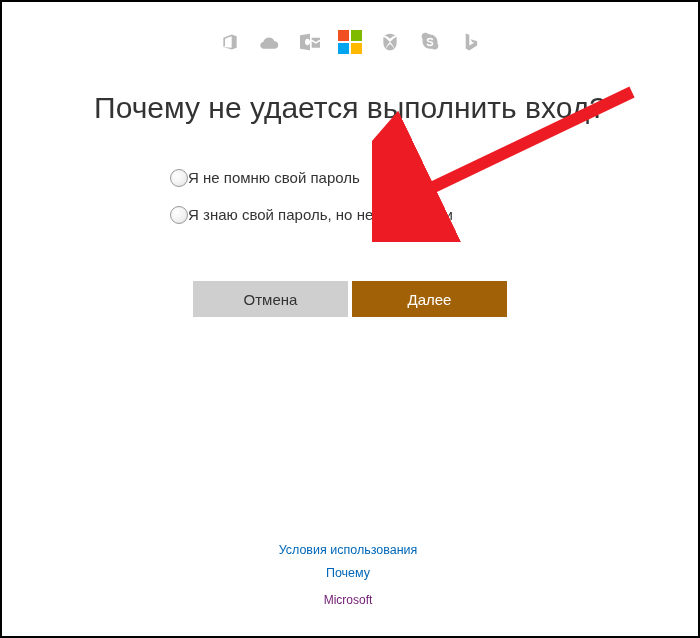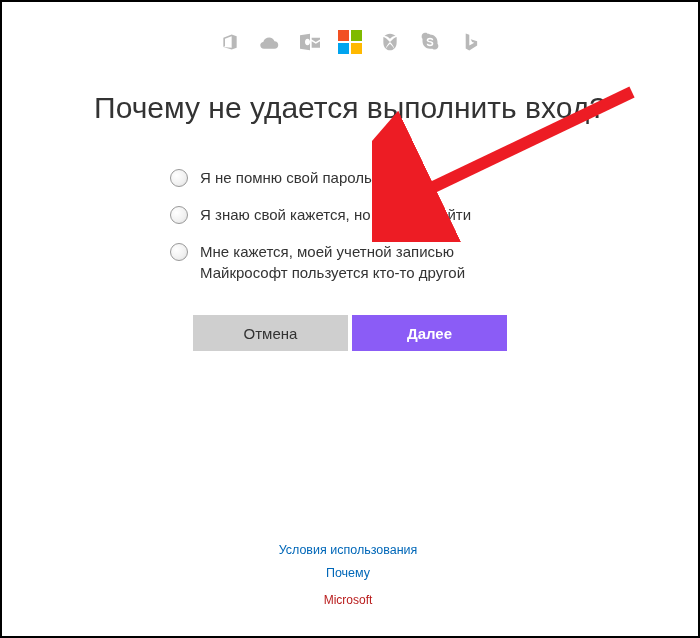--- a/index.html
+++ b/index.html
@@ -49,21 +49,21 @@
       padding: 0 40px;
     }
     .options {
       max-width: 420px;
       margin: 0 auto;
       padding-left: 30px;
     }
     .option-row {
       display: flex;
       align-items: flex-start;
-      gap: 12px;
+      gap: 0;
       margin-bottom: 16px;
       cursor: pointer;
     }
     .radio {
       width: 18px;
       height: 18px;
       border-radius: 50%;
       border: 1px solid #999;
       background: radial-gradient(circle at 35% 35%, #fff 0%, #f0f0f0 60%, #d8d8d8 100%);
       flex-shrink: 0;
@@ -72,59 +72,58 @@
     .option-label {
       color: #333;
       font-size: 15px;
       line-height: 1.4;
       max-width: 300px;
     }
     .button-row {
       display: flex;
       justify-content: center;
       gap: 0;
-      margin-top: 32px;
+      margin-top: 56px;
     }
     .btn {
       width: 155px;
       height: 36px;
       border: none;
       font-size: 15px;
       font-family: inherit;
       cursor: pointer;
       display: flex;
       align-items: center;
       justify-content: center;
     }
     .btn-cancel {
       background: #cfcfcf;
       color: #333;
       margin-right: 4px;
     }
     .btn-next {
-      background: #8b5cf6;
+      background: #a16207;
       color: #fff;
-      font-weight: bold;
     }
     .footer {
       position: absolute;
       bottom: 24px;
       left: 0;
       right: 4px;
       text-align: center;
       font-size: 12.5px;
       line-height: 1.8;
     }
     .footer a {
       color: #0067b8;
       text-decoration: none;
       cursor: pointer;
     }
     .footer .ms-word {
-      color: #b91c1c;
+      color: #701a75;
       font-size: 12px;
       margin-top: 6px;
     }
     .annotation-arrow {
       position: absolute;
       top: 70px;
       left: 370px;
       pointer-events: none;
     }
   </style>
@@ -172,25 +171,21 @@
 
 <h1 class="page-title">Почему не удается выполнить вход?</h1>
 
 <div class="options">
   <div class="option-row">
     <div class="radio"></div>
     <div class="option-label">Я не помню свой пароль</div>
   </div>
   <div class="option-row">
     <div class="radio"></div>
-    <div class="option-label">Я знаю свой кажется, но не могу войти</div>
-  </div>
-  <div class="option-row">
-    <div class="radio"></div>
-    <div class="option-label">Мне кажется, моей учетной записью Майкрософт пользуется кто-то другой</div>
+    <div class="option-label">Я знаю свой пароль, но не могу войти</div>
   </div>
 </div>
 
 <div class="button-row">
   <button class="btn btn-cancel">Отмена</button>
   <button class="btn btn-next">Далее</button>
 </div>
 
 <div class="footer">
   <div><a>Условия использования</a></div>

